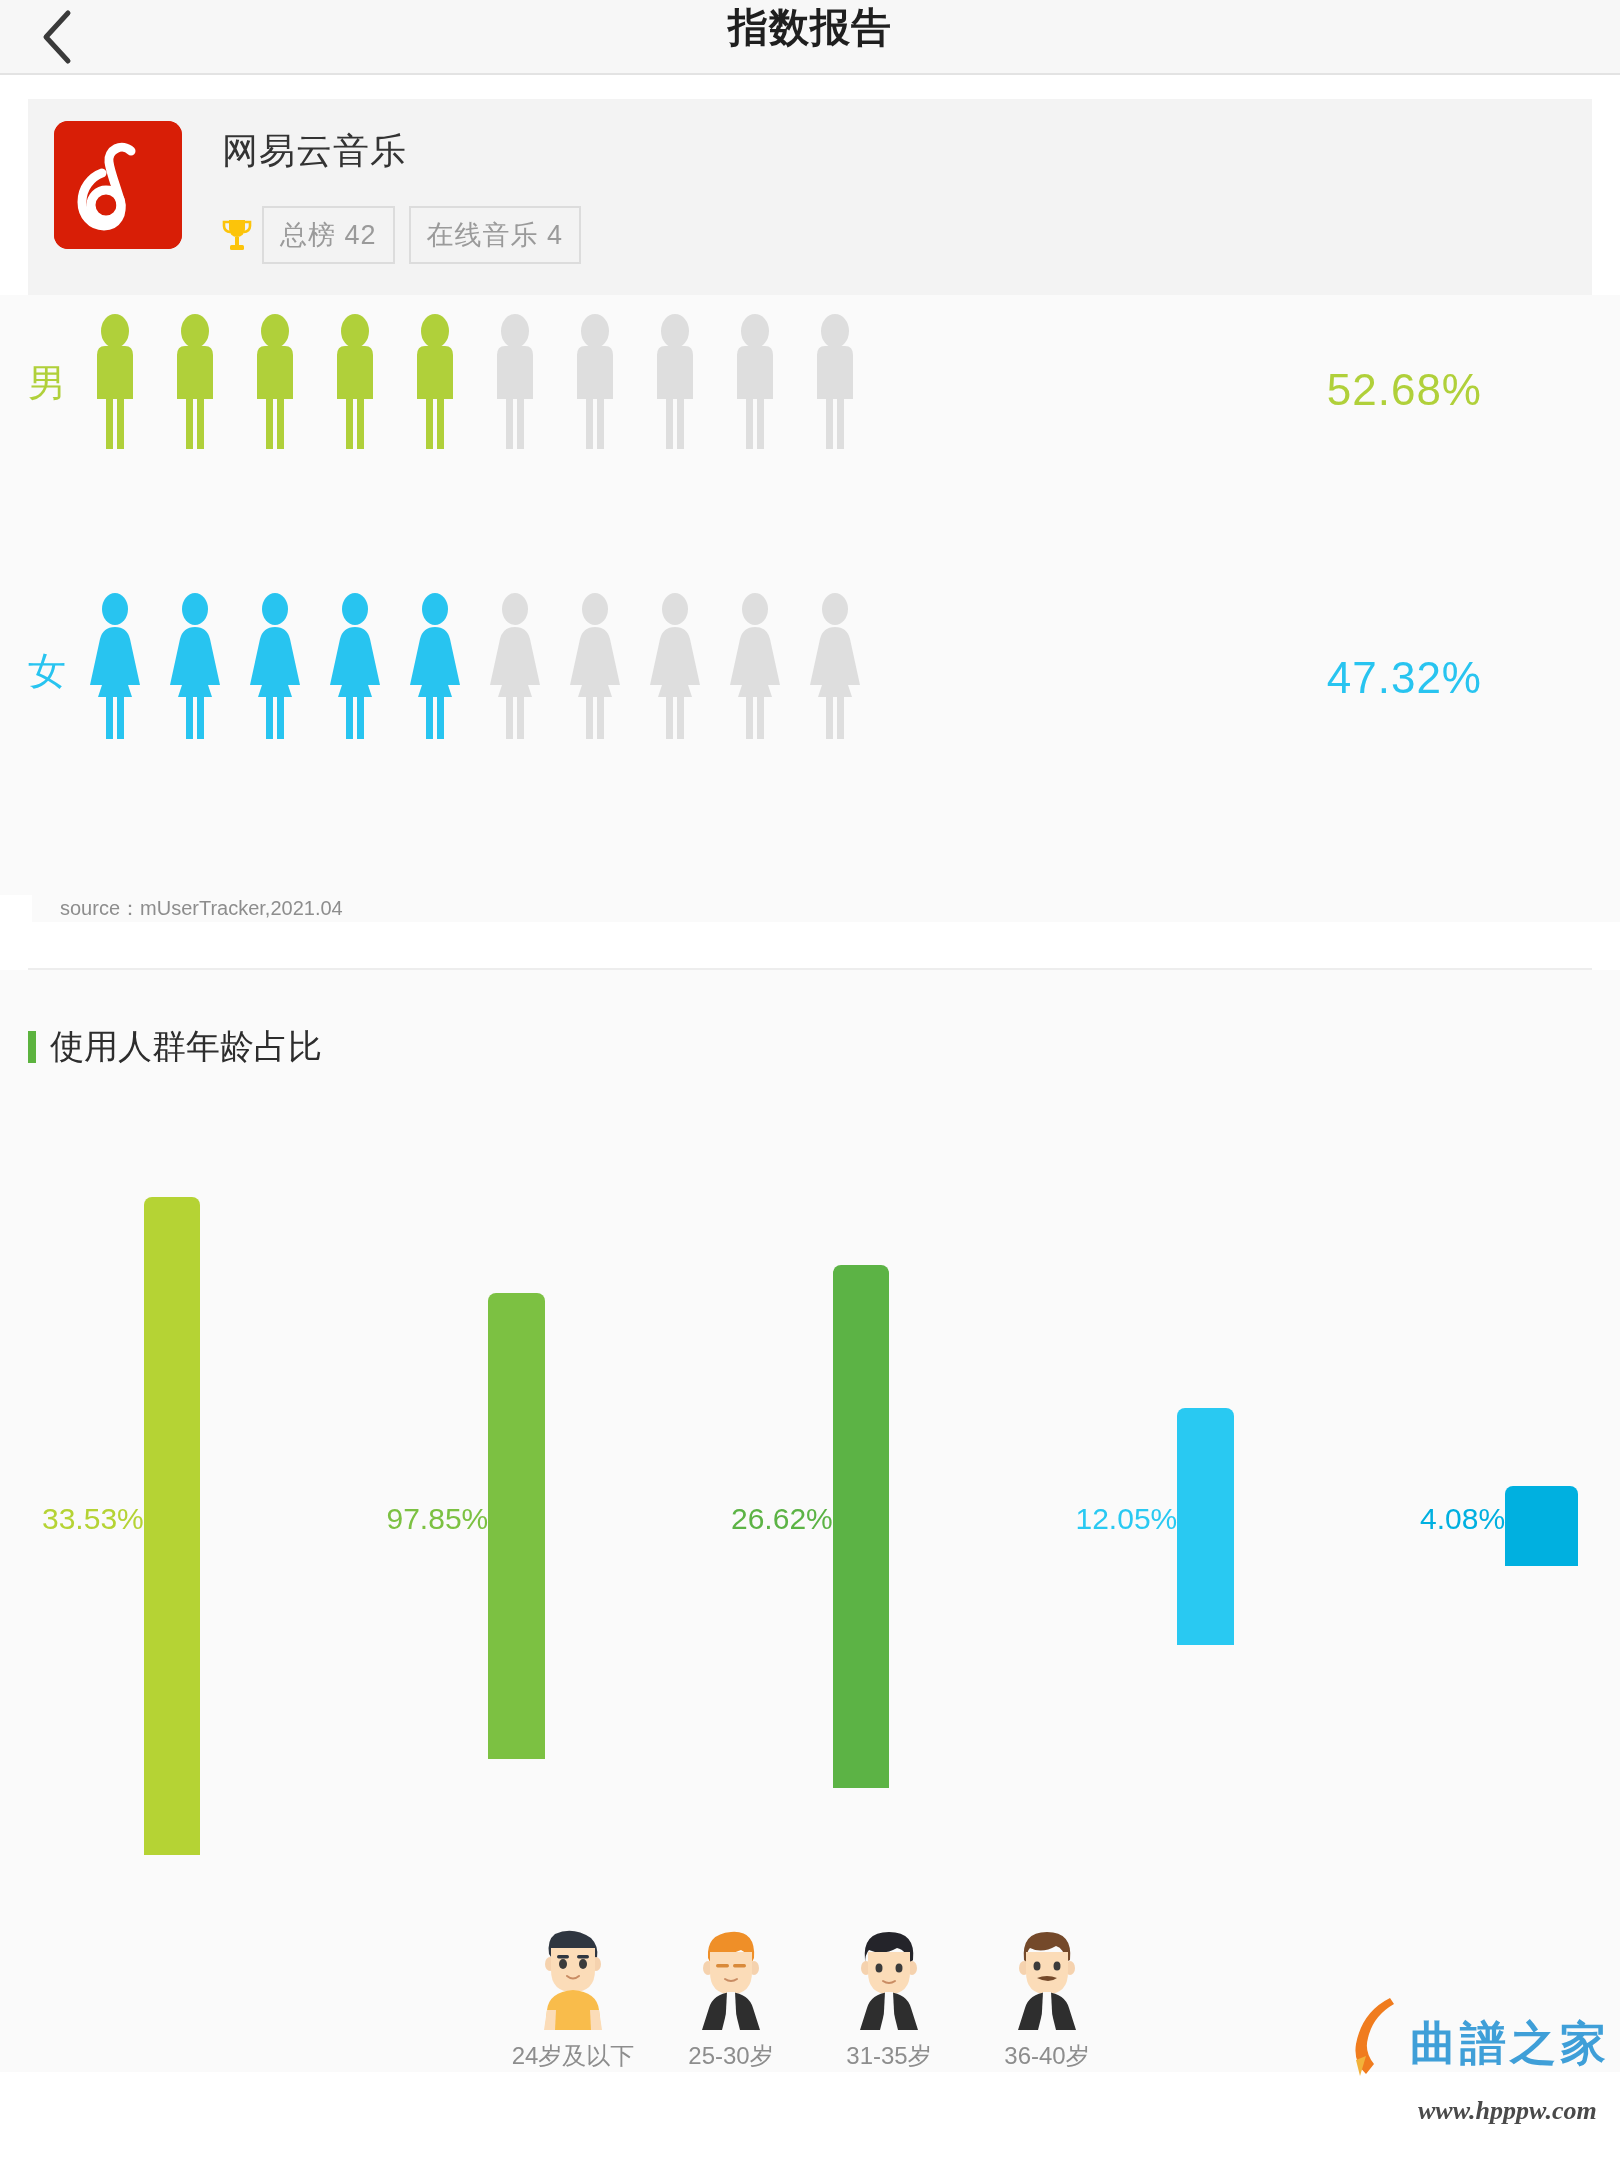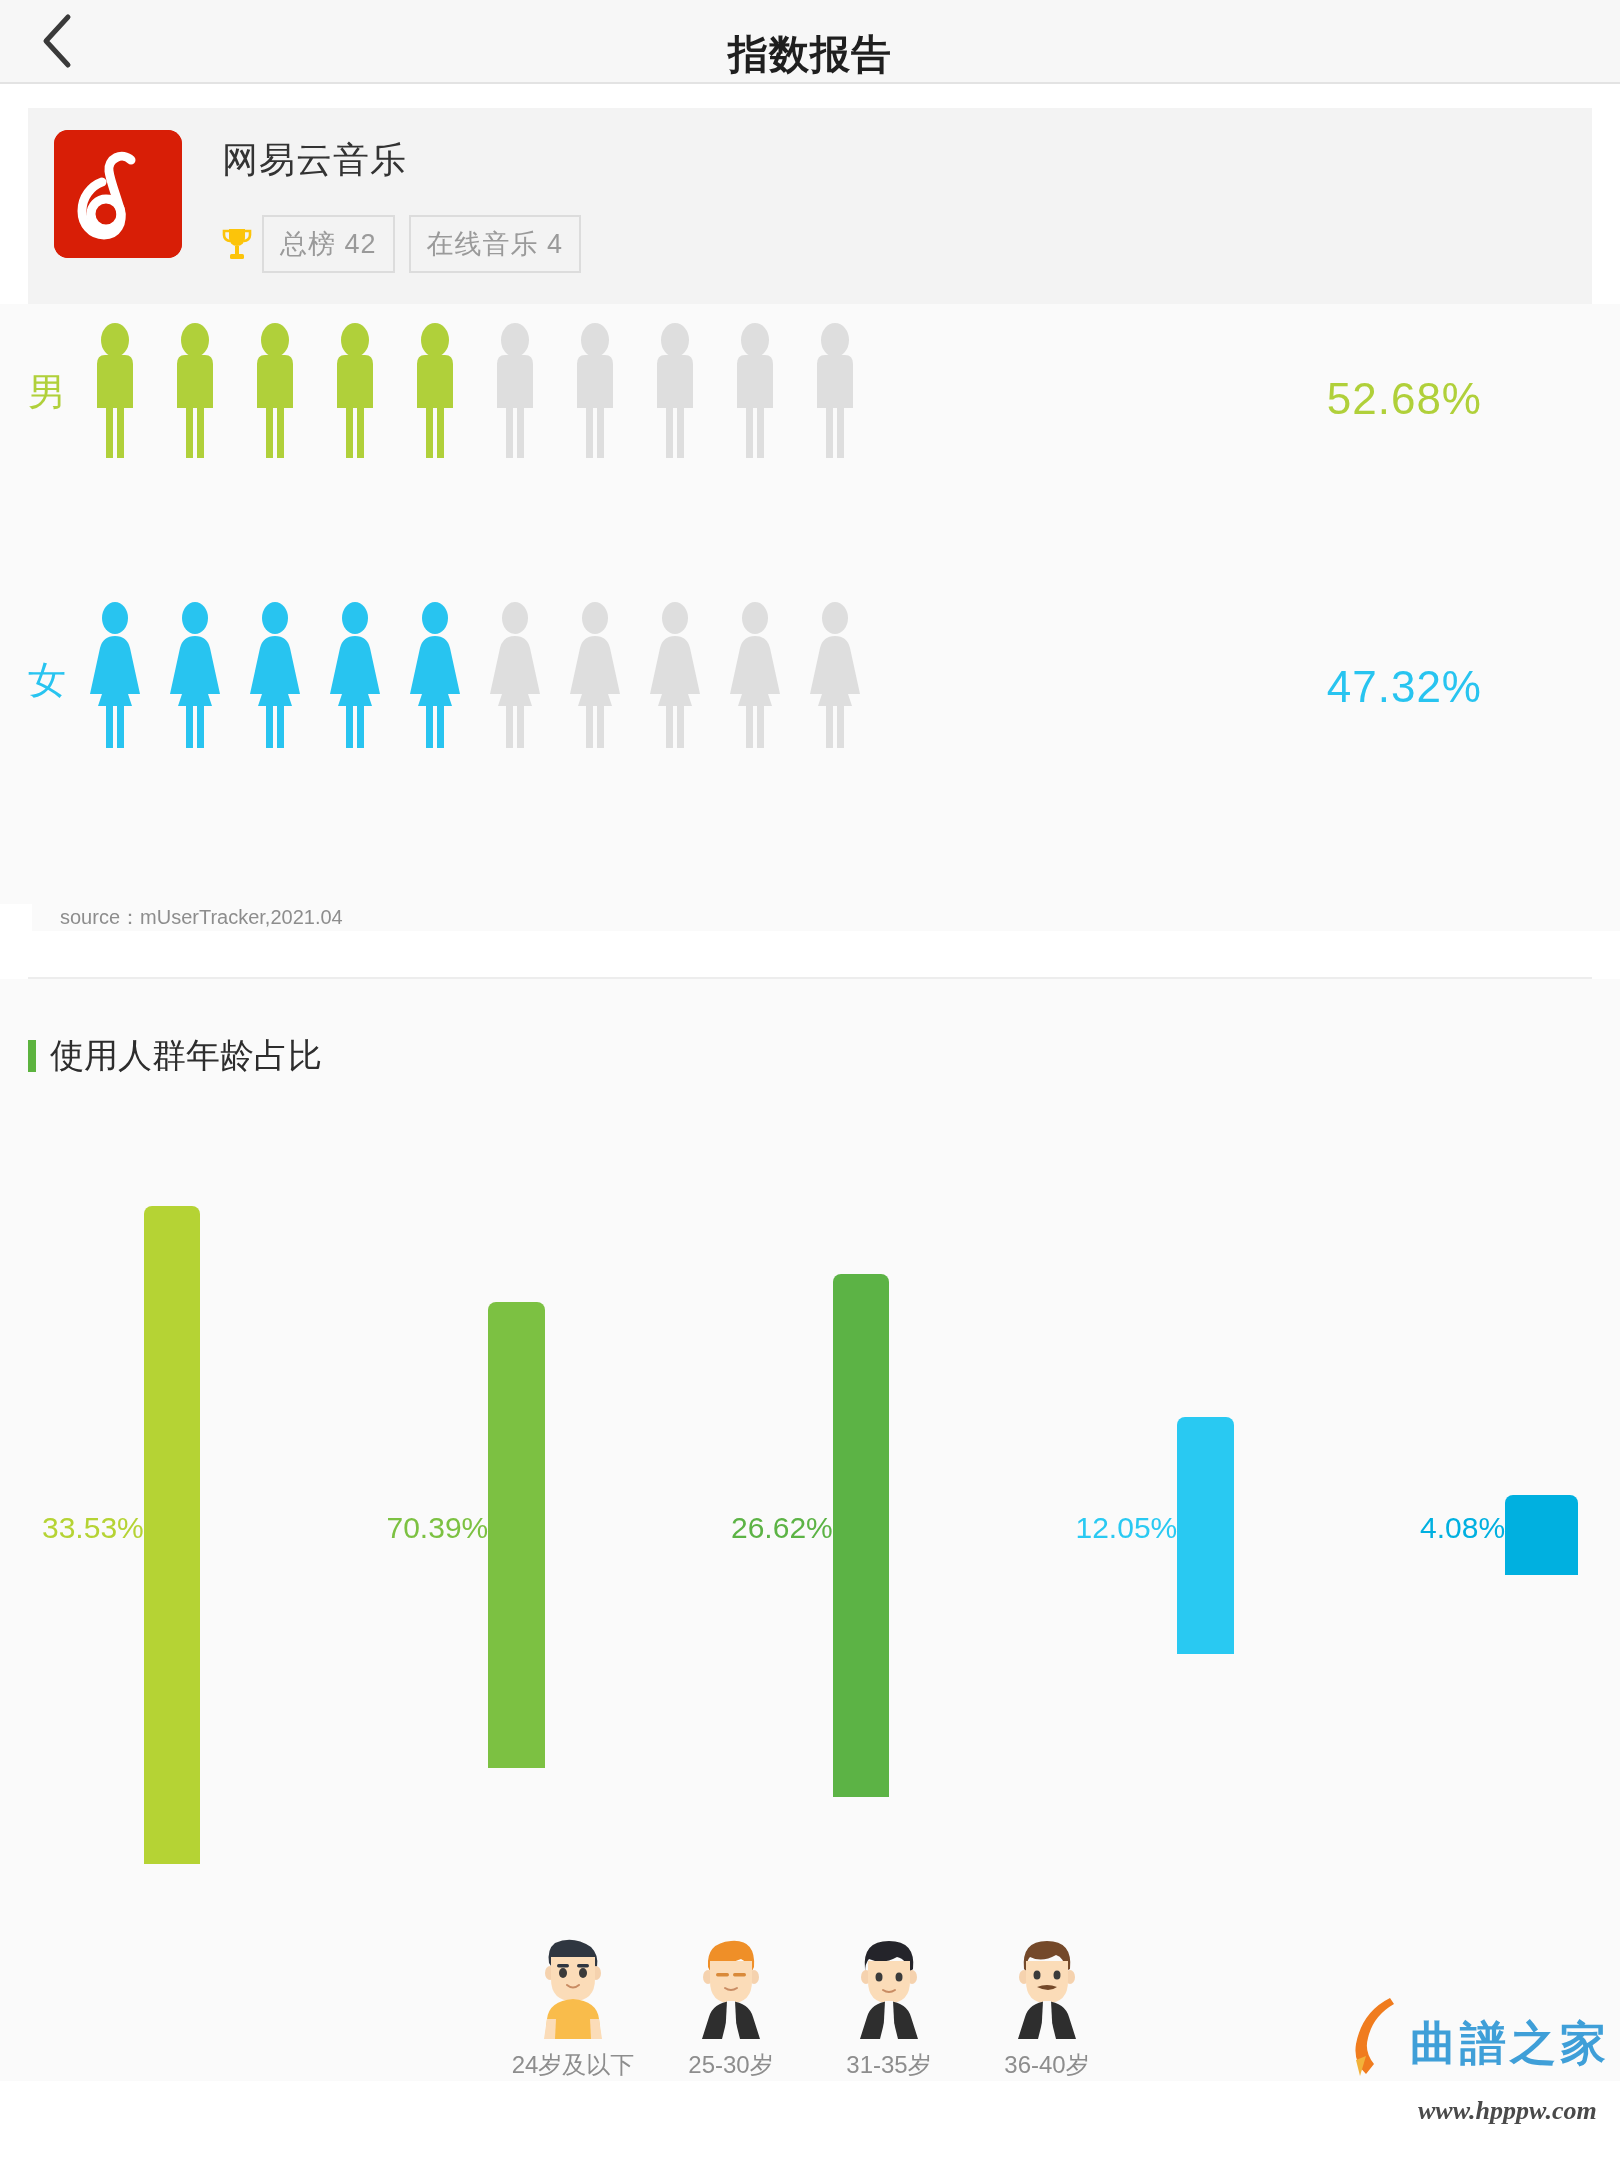--- a/index.html
+++ b/index.html
@@ -6,24 +6,24 @@
   html, body {
     width: 1620px; height: 2160px;
     background: #ffffff;
     font-family: "Liberation Sans", "DejaVu Sans", sans-serif;
     overflow: hidden;
   }
 
   
   .navbar {
     position: relative;
-    height: 84px;
+    height: 75px;
     background: #f7f7f7;
     border-bottom: 2px solid #e3e3e3;
-    display: flex; align-items: flex-end;
+    display: flex; align-items: flex-start;
   }
   .back-btn {
     position: absolute; left: 28px; top: 50%;
     transform: translateY(-50%);
     width: 58px; height: 58px;
     display: flex; align-items: center; justify-content: center;
     cursor: pointer;
   }
   .back-btn svg { display: block; }
   .nav-title {
@@ -446,21 +446,21 @@
   </div>
 
   <div class="chart">
 
     <div class="bar-col">
       <div class="bar-value" style="color:#b5d334">33.53%</div>
       <div class="bar" style="height:658px;background:#b5d334"></div>
     </div>
 
     <div class="bar-col">
-      <div class="bar-value" style="color:#7cc142">70.39%</div>
+      <div class="bar-value" style="color:#7cc142">97.85%</div>
       <div class="bar" style="height:466px;background:#7cc142"></div>
     </div>
 
     <div class="bar-col">
       <div class="bar-value" style="color:#5cb345">26.62%</div>
       <div class="bar" style="height:523px;background:#5cb345"></div>
     </div>
 
     <div class="bar-col">
       <div class="bar-value" style="color:#29c9f2">12.05%</div>

